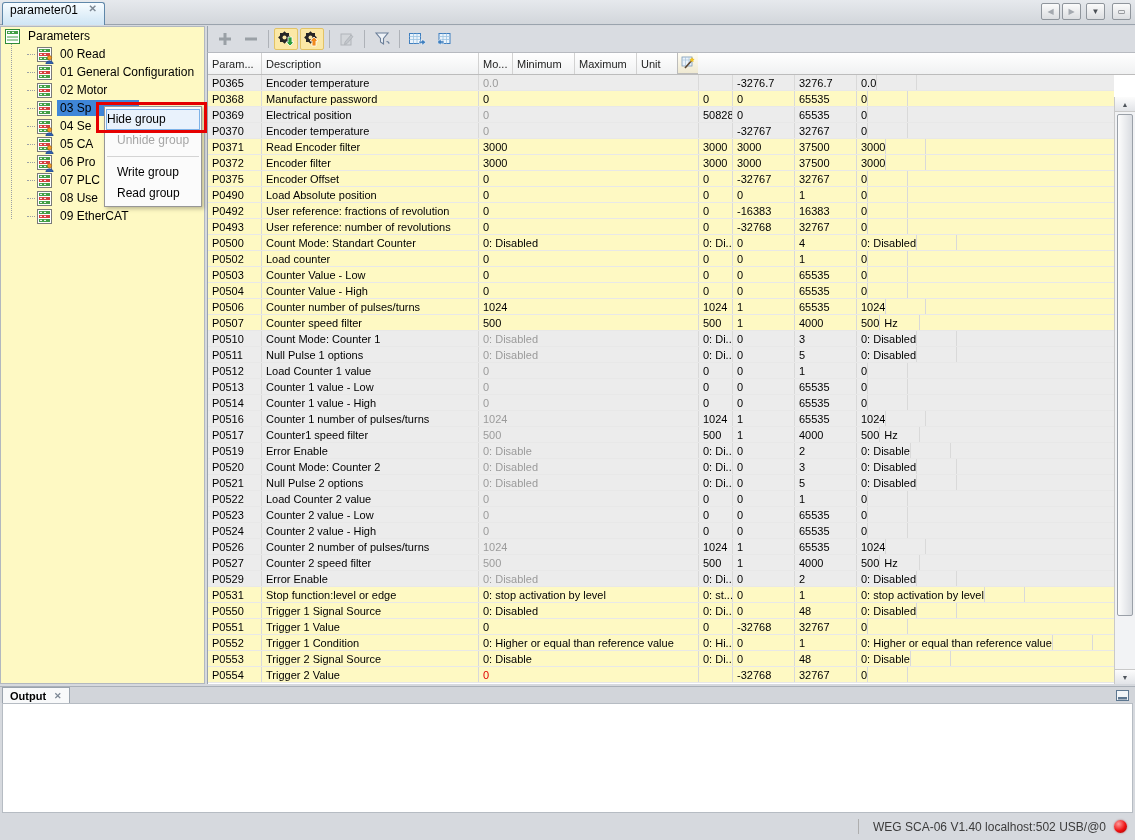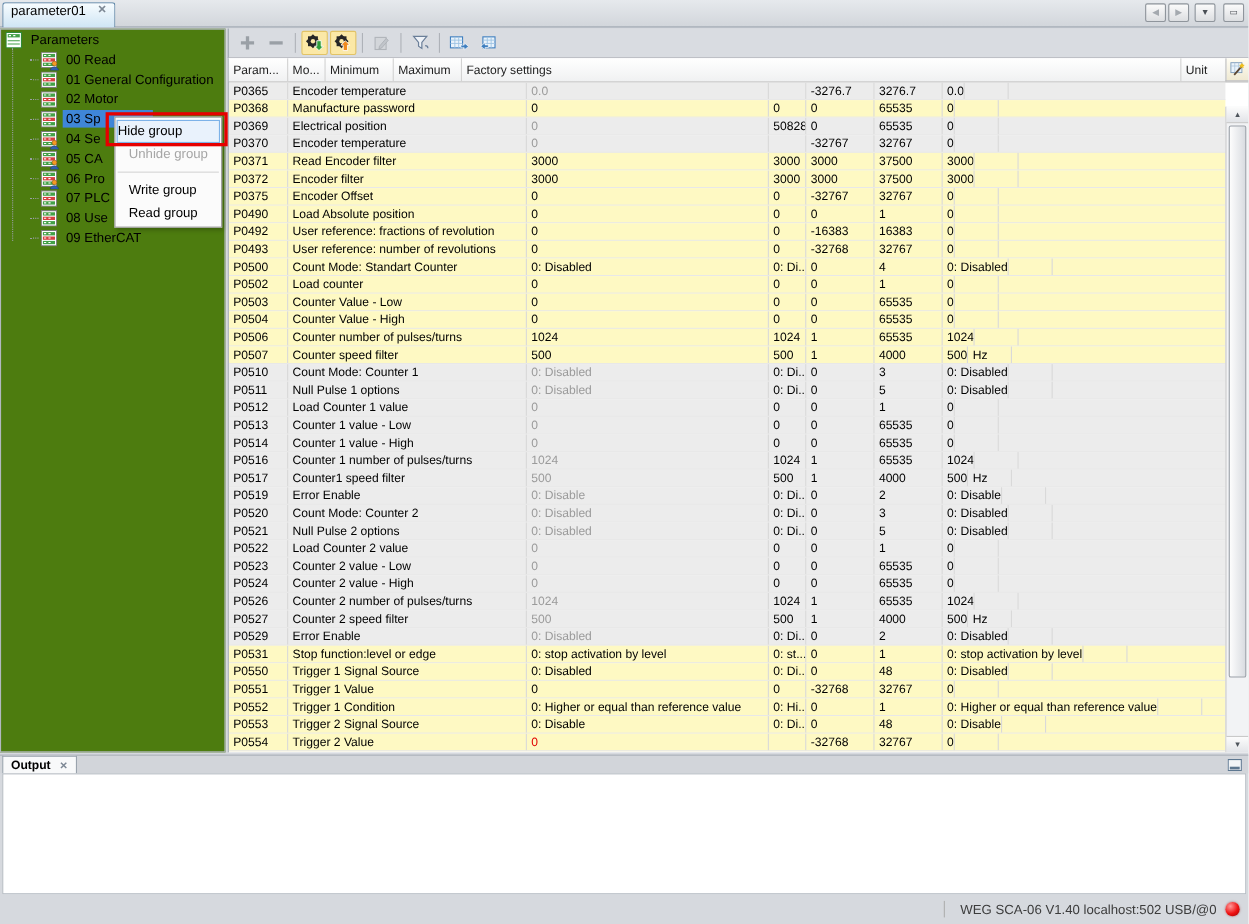--- a/index.html
+++ b/index.html
@@ -23,21 +23,21 @@
     border:1px solid #8f959c; border-radius:2px; display:flex; align-items:center;
     justify-content:center; font-size:8px; color:#a4a9af; padding:0 4px; }
   .wc-btn + .wc-btn { margin-left:2px; }
   .wc-btn.dark { color:#4a4f55; }
 
   
   .main { position:absolute; left:0; top:26px; width:1135px; height:658px; }
 
   
   .tree-panel { position:absolute; left:0; top:0; width:205px; height:658px;
-    background:#4d7c0f; border:1px solid #b2b8bf; }
+    background:#fef9c3; border:1px solid #b2b8bf; }
   .tree-guide { position:absolute; left:10px; top:16px; height:176px;
     border-left:1px dotted #9aa0a6; }
   .tree-item { height:18px; display:flex; align-items:center; font-size:12px;
     position:relative; white-space:nowrap; }
   .tree-item.root { padding-left:4px; }
   .tree-item.child { padding-left:26px; }
   .tree-item .hline { width:8px; border-top:1px dotted #9aa0a6; margin-right:2px; }
   .tree-item .ticon { width:15px; height:15px; margin-right:5px; flex:0 0 auto; position:relative; }
   .tree-item .lbl { padding:1px 3px; }
   .tree-item .lbl.selected { background:#3f86d8; color:#000; padding-right:48px; }
@@ -329,24 +329,24 @@
           <rect x="5" y="2.5" width="11" height="10" fill="#eaf3fb" stroke="#3f7fbf"></rect>
           <path d="M5 5.5h11M5 8.5h11M9 2.5v10M12.5 2.5v10" stroke="#9cc3e2" stroke-width="0.8"></path>
           <path d="M7 10H4v-2l-4 3.2 4 3.2v-2h3z" fill="#3f7fbf" stroke="#fff" stroke-width="0.6" transform="translate(3 -0.2)"></path>
         </svg>
       </span>
     </div>
 
     <div class="grid">
       <div class="grid-header">
         <div class="hcell c-param">Param...</div>
+        <div class="hcell c-desc">Description</div>
         <div class="hcell c-mo">Mo...</div>
         <div class="hcell c-min">Minimum</div>
         <div class="hcell c-max">Maximum</div>
-        <div class="hcell c-factory">Factory settings</div>
         <div class="hcell c-unit">Unit</div>
         <div class="corner-btn">
           <svg width="15" height="15" viewBox="0 0 15 15">
             <rect x="1" y="1" width="10" height="9" fill="#eaf3fb" stroke="#7a99b8" stroke-width="0.8"></rect>
             <path d="M1 4h10M4.5 1v9M8 1v9" stroke="#aac4da" stroke-width="0.7"></path>
             <path d="M4 12 L12 3" stroke="#5a4632" stroke-width="1.6"></path>
             <path d="M11 1l.8 1.7 1.8.3-1.3 1.3.3 1.8-1.6-.9-1.6.9.3-1.8L8.4 3l1.8-.3z" fill="#f3c21c"></path>
           </svg>
         </div>
       </div>

